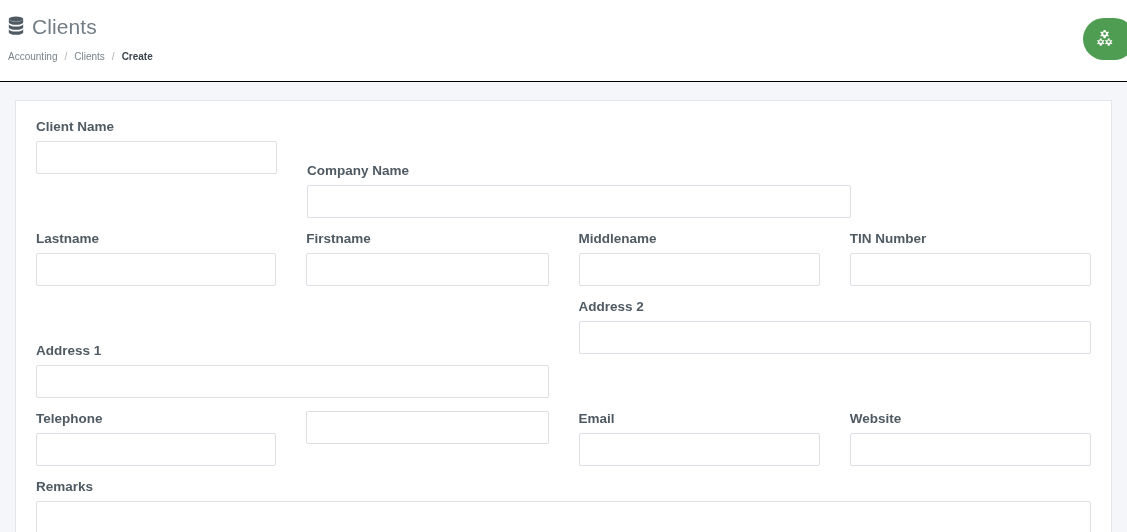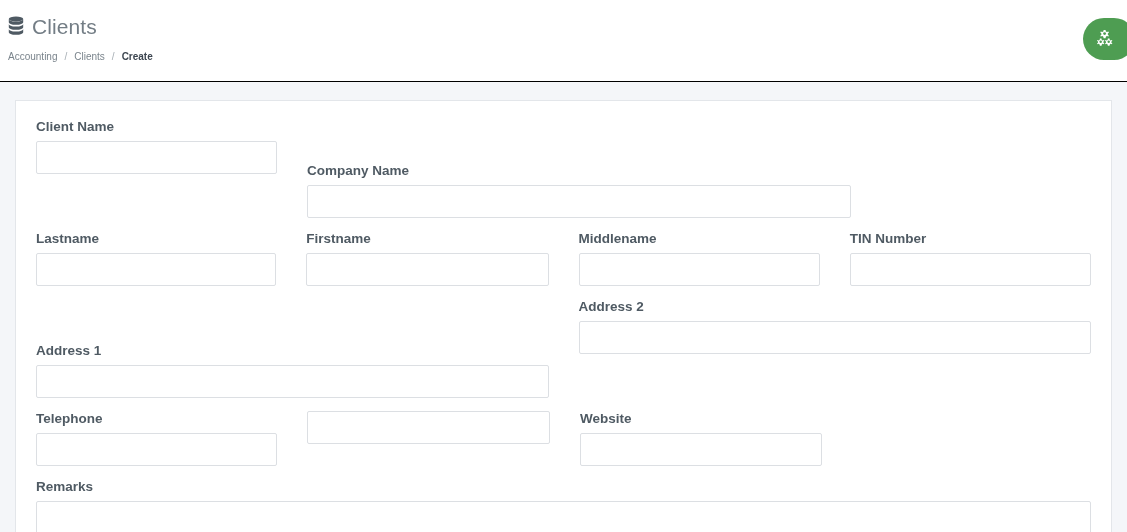--- a/index.html
+++ b/index.html
@@ -243,20 +243,24 @@
     </div>
 
     <div class="form-row">
       <div class="field w-col1">
         <label class="field-label">Telephone</label>
         <input class="field-input" type="text" value="" style="">
       </div>
       <div class="field w-col2">
         <input class="field-input" type="text" value="" style="">
       </div>
+      <div class="field w-col3">
+        <label class="field-label">Email</label>
+        <input class="field-input" type="text" value="" style="">
+      </div>
       <div class="field w-col4">
         <label class="field-label">Website</label>
         <input class="field-input" type="text" value="" style="">
       </div>
     </div>
 
     <div class="form-row">
       <div class="field w-full">
         <label class="field-label">Remarks</label>
         <input class="field-input" type="text" value="" style="">

